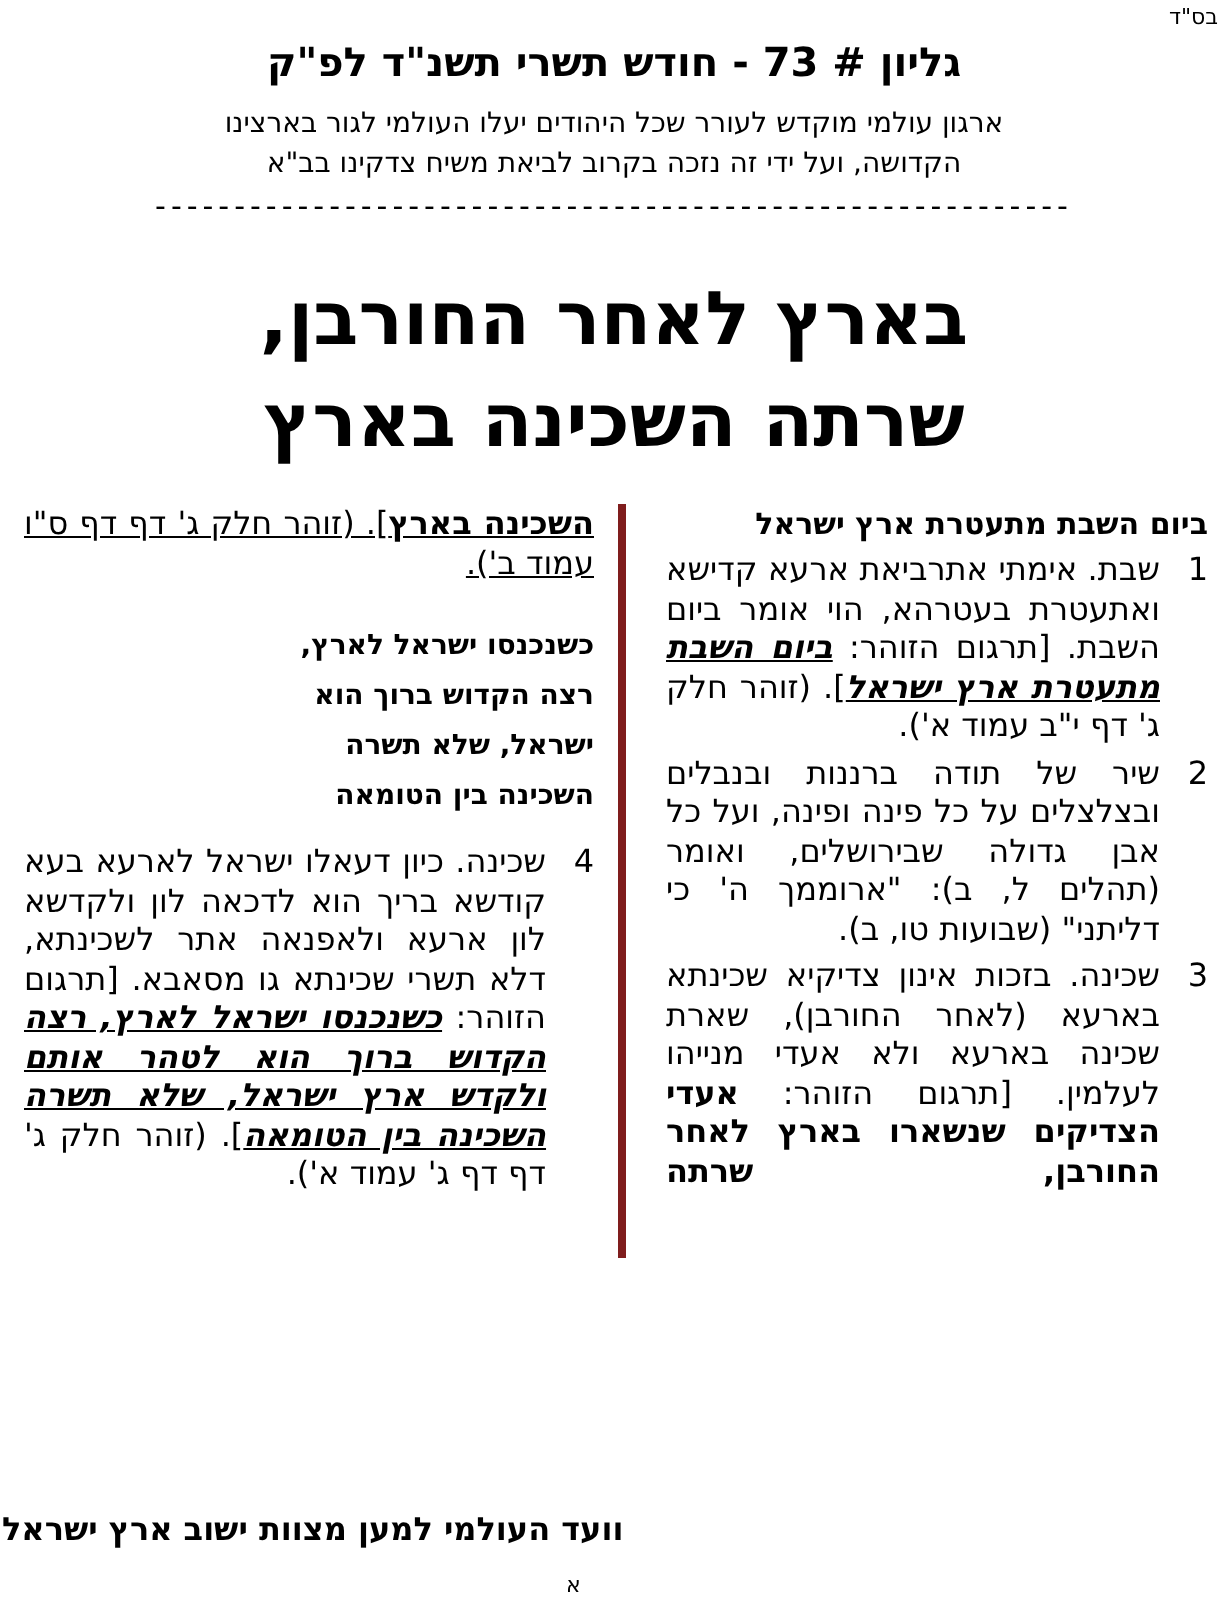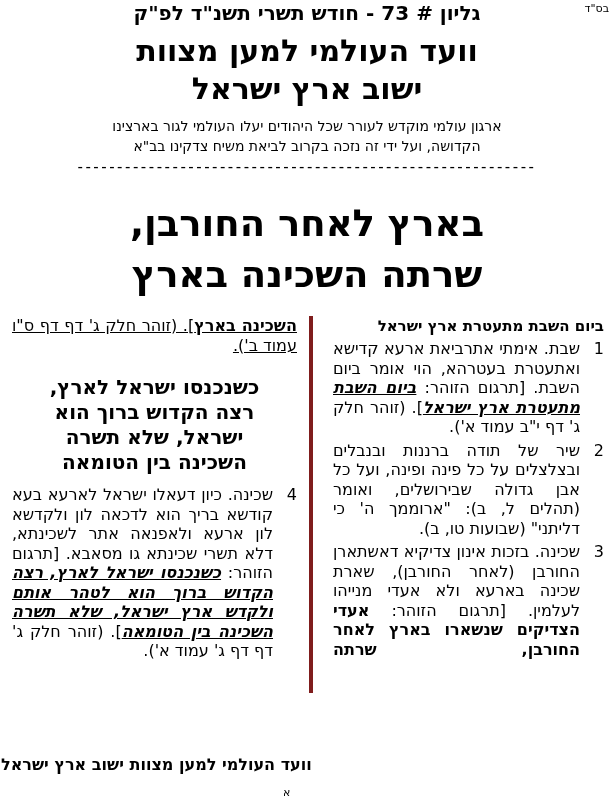--- a/index.html
+++ b/index.html
@@ -7,21 +7,21 @@
   .page{
     position:relative;
     width:614px;height:800px;
     background:#ffffff;color:#000000;
     font-family:"DejaVu Sans","Liberation Sans",sans-serif;
     overflow:hidden;
     margin:0 auto;
   }
   .bsd{position:absolute;top:2px;right:5px;font-size:11px;direction:rtl;}
   .masthead{direction:rtl;text-align:center;}
-  .issue-line{font-size:20px;font-weight:bold;line-height:26px;}
+  .issue-line{padding-top:18px;font-size:20px;font-weight:bold;line-height:26px;}
   .title-line{font-size:30px;font-weight:bold;line-height:38px;}
   .title-block{margin-top:6px;}
   .subtitle-block{margin-top:8px;}
   .subtitle-line{font-size:14px;line-height:20px;}
   .dash-divider{margin-top:2px;font-size:15px;letter-spacing:2.5px;line-height:18px;white-space:nowrap;overflow:hidden;}
   .headline{direction:rtl;text-align:center;font-weight:bold;font-size:37px;line-height:51px;margin-top:22px;}
   .columns{
     display:flex;direction:rtl;
     margin-top:16px;padding:0 9px 0 10px;
     height:377px;overflow:hidden;
@@ -37,40 +37,36 @@
     padding-right:12px;padding-left:2px;
   }
   .section-title{font-weight:bold;font-size:15px;line-height:20px;margin-bottom:3px;text-align:right;}
   .item{display:flex;margin-bottom:4px;}
   .item-num{flex:0 0 24px;text-align:right;padding-left:9px;}
   .item-body{flex:1;text-align:justify;}
   .stretch-last .item-body{text-align-last:justify;}
   .run-e{font-weight:bold;font-style:italic;text-decoration:underline;}
   .run-b{font-weight:bold;}
   .cont{text-align:justify;margin-bottom:20px;text-decoration:underline;}
-  .pullquote{text-align:center;font-weight:bold;font-size:20px;line-height:25px;margin:8px 0 10px;}
+  .pullquote{text-align:right;font-weight:bold;font-size:14px;line-height:25px;margin:8px 0 10px;}
   .footer-title{
     position:absolute;left:1px;bottom:26px;
     direction:rtl;font-weight:bold;font-size:16px;white-space:nowrap;
   }
   .page-letter{position:absolute;left:283px;bottom:1px;font-size:11px;}
 </style>
 </head>
 <body>
 
 <div class="page">
 
   <div class="bsd">בס"ד</div>
 
   <div class="masthead">
     <div class="issue-line">גליון # 73 - חודש תשרי תשנ"ד לפ"ק</div>
-    <div class="title-block">
-      <div class="title-line">וועד העולמי למען מצוות</div>
-      <div class="title-line">ישוב ארץ ישראל</div>
-    </div>
     <div class="subtitle-block">
       <div class="subtitle-line">ארגון עולמי מוקדש לעורר שכל היהודים יעלו העולמי לגור בארצינו</div>
       <div class="subtitle-line">הקדושה, ועל ידי זה נזכה בקרוב לביאת משיח צדקינו בב"א</div>
     </div>
     <div class="dash-divider">----------------------------------------------------------</div>
   </div>
 
   <div class="headline">
     <div>בארץ לאחר החורבן,</div>
     <div>שרתה השכינה בארץ</div>
@@ -86,21 +82,21 @@
         <div class="item-body"><span>שבת. אימתי אתרביאת ארעא קדישא ואתעטרת בעטרהא, הוי אומר ביום השבת. [תרגום הזוהר: </span><span class="run-e">ביום השבת מתעטרת ארץ ישראל</span><span>]. (זוהר חלק ג' דף י"ב עמוד א').</span></div>
       </div>
 
       <div class="item">
         <div class="item-num">2</div>
         <div class="item-body"><span>שיר של תודה ברננות ובנבלים ובצלצלים על כל פינה ופינה, ועל כל אבן גדולה שבירושלים, ואומר (תהלים ל, ב): "ארוממך ה' כי דליתני" (שבועות טו, ב).</span></div>
       </div>
 
       <div class="item stretch-last">
         <div class="item-num">3</div>
-        <div class="item-body"><span>שכינה. בזכות אינון צדיקיא דאשתארן החורבן (לאחר החורבן), שארת שכינה בארעא ולא אעדי מנייהו לעלמין. [תרגום הזוהר: </span><span class="run-b">אעדי הצדיקים שנשארו בארץ לאחר החורבן, שרתה</span></div>
+        <div class="item-body"><span>שכינה. בזכות אינון צדיקיא שכינתא בארעא (לאחר החורבן), שארת שכינה בארעא ולא אעדי מנייהו לעלמין. [תרגום הזוהר: </span><span class="run-b">אעדי הצדיקים שנשארו בארץ לאחר החורבן, שרתה</span></div>
       </div>
     </div>
 
     <div class="col col-left">
       <div class="cont"><span class="run-b">השכינה בארץ</span><span>]. (זוהר חלק ג' דף דף ס"ו עמוד ב').</span></div>
 
       <div class="pullquote">
         <div>כשנכנסו ישראל לארץ,</div>
         <div>רצה הקדוש ברוך הוא</div>
         <div>ישראל, שלא תשרה</div>

